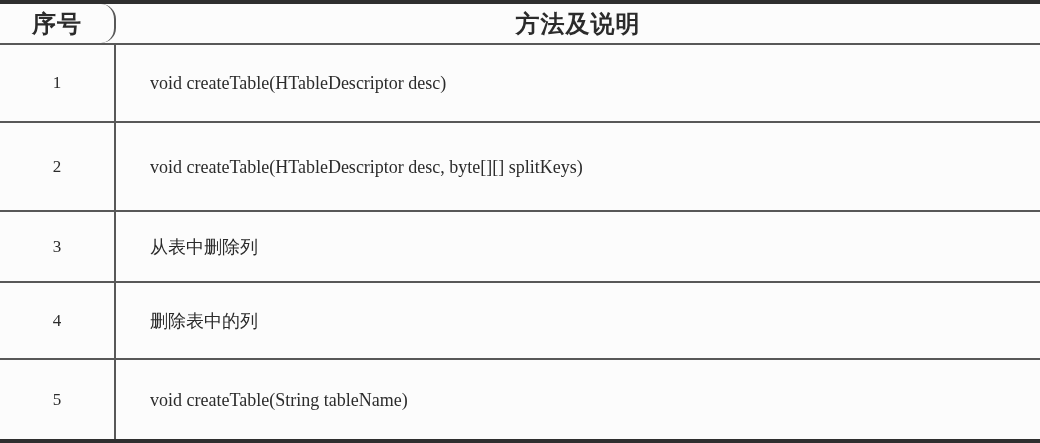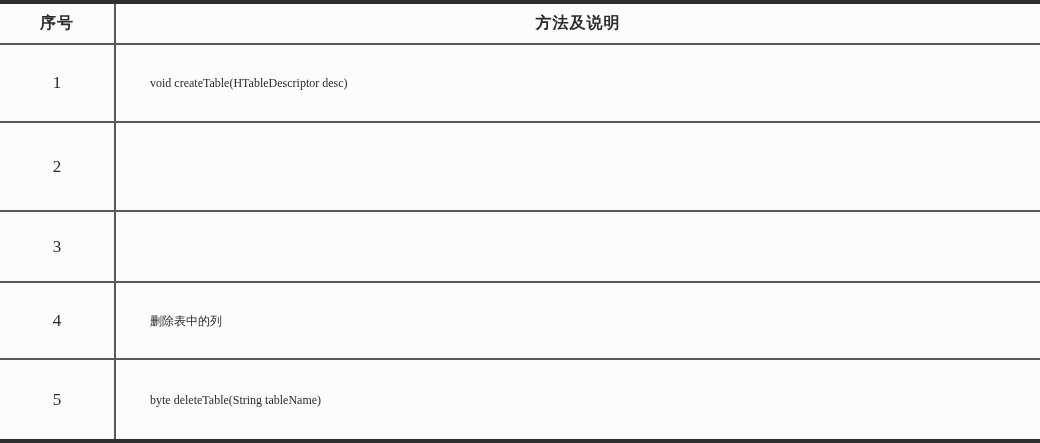--- a/index.html
+++ b/index.html
@@ -25,31 +25,32 @@
     display: flex; align-items: center; justify-content: center;
     font-size: 17px;
   }
   .td-main {
     flex: 1;
     display: flex; flex-direction: column; justify-content: center;
     padding: 6px 24px 6px 34px;
   }
   .thead { height: 41px; }
   .thead .td-no, .thead .td-main {
-    font-weight: bold; font-size: 16px;
+    font-weight: bold; font-size: 24px;
     align-items: center; justify-content: center;
     flex-direction: row; padding: 0;
     letter-spacing: 1px;
+    border-radius: 15px;
   }
   .r1 { height: 78px; }
   .r2 { height: 89px; }
   .r3 { height: 71px; }
   .r4 { height: 77px; }
   .method-line, .desc-line {
-    font-size: 12px;
+    font-size: 18px;
     line-height: 28px;
     white-space: nowrap;
   }
 </style>
 </head>
 <body>
 
 <div class="methods-table">
 
   <div class="tr thead">
@@ -60,36 +61,38 @@
   <div class="tr r1">
     <div class="td-no">1</div>
     <div class="td-main">
       <div class="method-line">void createTable(HTableDescriptor desc)</div>
     </div>
   </div>
 
   <div class="tr r2">
     <div class="td-no">2</div>
     <div class="td-main">
+      <div class="method-line">void createTable(HTableDescriptor desc, byte[][] splitKeys)</div>
     </div>
   </div>
 
   <div class="tr r3">
     <div class="td-no">3</div>
     <div class="td-main">
+      <div class="desc-line">从表中删除列</div>
     </div>
   </div>
 
   <div class="tr r4">
     <div class="td-no">4</div>
     <div class="td-main">
       <div class="desc-line">删除表中的列</div>
     </div>
   </div>
 
   <div class="tr r5">
     <div class="td-no">5</div>
     <div class="td-main">
-      <div class="method-line">byte deleteTable(String tableName)</div>
+      <div class="method-line">void createTable(String tableName)</div>
     </div>
   </div>
 
 </div>
 
 </body></html>

